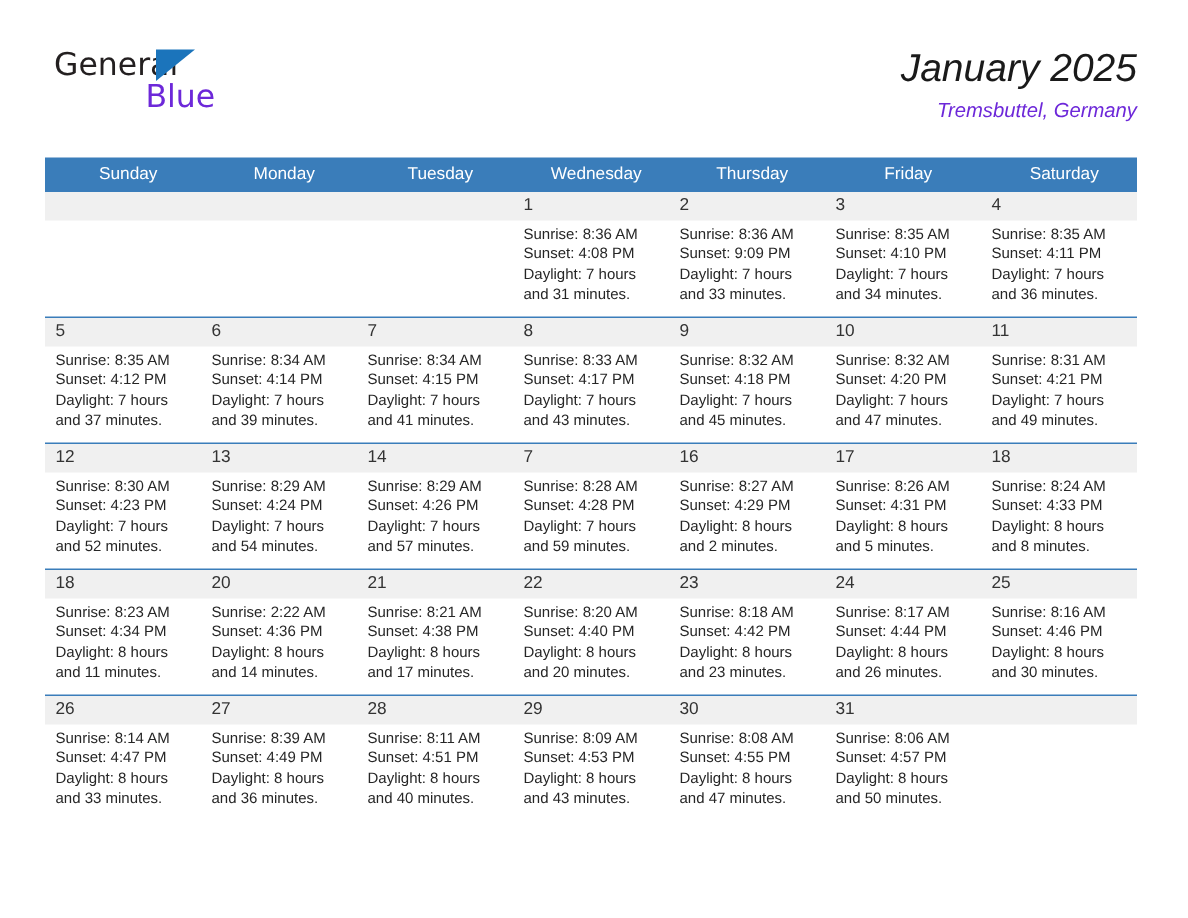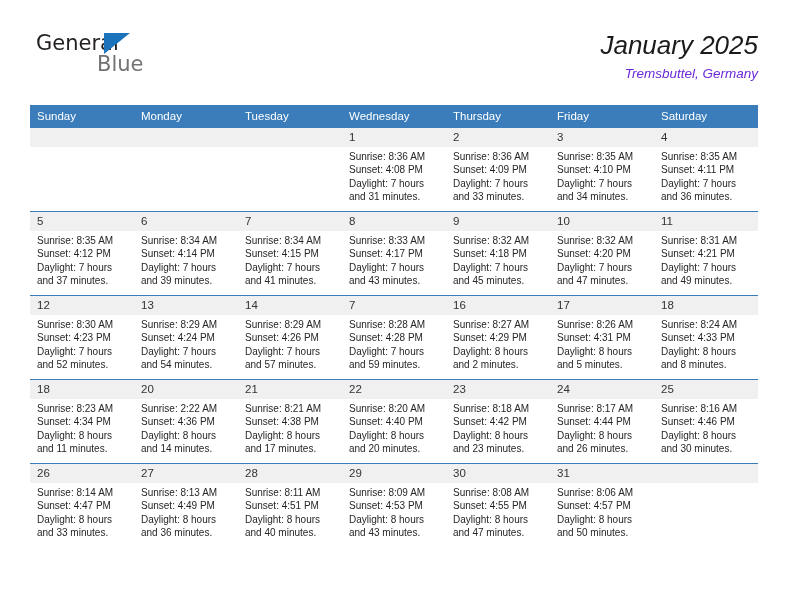--- a/index.html
+++ b/index.html
@@ -53,21 +53,21 @@
     width: 0;
     height: 0;
     border-left: 26px solid #1b74bb;
     border-bottom: 21px solid transparent;
   }
   .logo-blue {
     position: absolute;
     left: 61px;
     top: 21px;
     font-size: 21px;
-    color: #737373;
+    color: #6d28d9;
     font-family: "DejaVu Sans", sans-serif;
   }
   .title-block {
     position: absolute;
     right: 0;
     top: 0;
     text-align: right;
     font-style: italic;
   }
   .cal-title {
@@ -91,21 +91,21 @@
     top: 105px;
     width: 728px;
     border-collapse: collapse;
     table-layout: fixed;
   }
   .calendar th {
     background: #3a7dba;
     color: #ffffff;
     font-size: 11.5px;
     font-weight: normal;
-    text-align: left;
+    text-align: center;
     padding: 5px 0 5px 7px;
     height: 11px;
     border: none;
   }
   .calendar td {
     vertical-align: top;
     padding: 0;
     border-top: 1px solid #3a7dba;
     background: #ffffff;
     height: 83px;
@@ -195,21 +195,21 @@
               <div>Sunrise: 8:36 AM</div>
               <div>Sunset: 4:08 PM</div>
               <div>Daylight: 7 hours</div>
               <div>and 31 minutes.</div>
             </div>
           </td>
           <td>
             <span class="daynum">2</span>
             <div class="cellbody">
               <div>Sunrise: 8:36 AM</div>
-              <div>Sunset: 4:09 PM</div>
+              <div>Sunset: 9:09 PM</div>
               <div>Daylight: 7 hours</div>
               <div>and 33 minutes.</div>
             </div>
           </td>
           <td>
             <span class="daynum">3</span>
             <div class="cellbody">
               <div>Sunrise: 8:35 AM</div>
               <div>Sunset: 4:10 PM</div>
               <div>Daylight: 7 hours</div>
@@ -427,21 +427,21 @@
             <div class="cellbody">
               <div>Sunrise: 8:14 AM</div>
               <div>Sunset: 4:47 PM</div>
               <div>Daylight: 8 hours</div>
               <div>and 33 minutes.</div>
             </div>
           </td>
           <td>
             <span class="daynum">27</span>
             <div class="cellbody">
-              <div>Sunrise: 8:13 AM</div>
+              <div>Sunrise: 8:39 AM</div>
               <div>Sunset: 4:49 PM</div>
               <div>Daylight: 8 hours</div>
               <div>and 36 minutes.</div>
             </div>
           </td>
           <td>
             <span class="daynum">28</span>
             <div class="cellbody">
               <div>Sunrise: 8:11 AM</div>
               <div>Sunset: 4:51 PM</div>

